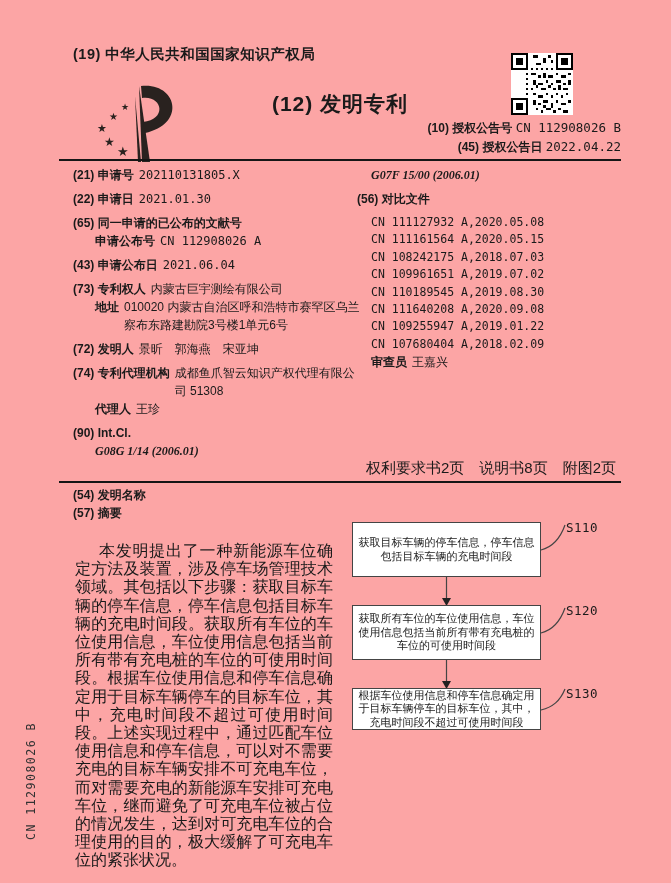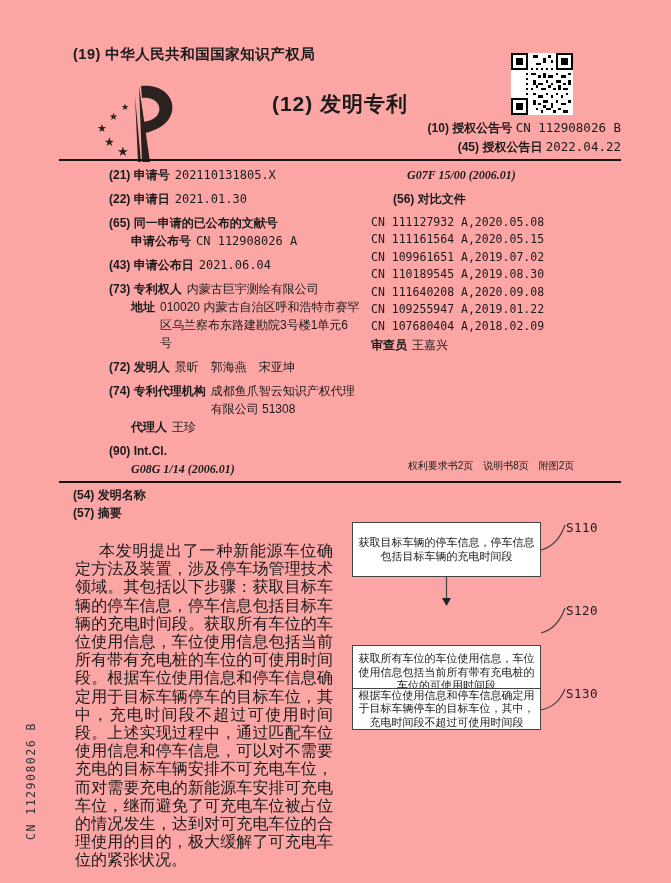--- a/index.html
+++ b/index.html
@@ -24,43 +24,43 @@
   .qr{left:511px;top:53px;width:62px;height:62px;}
   .logo{left:84px;top:78px;width:104px;height:92px;}
 
   .rule{left:59px;width:562px;height:2px;background:#151515;}
   .rule1{top:159px;}
   .rule2{top:481px;}
 
   .col{font-size:12px;line-height:18px;}
   .col-left{left:73px;top:166px;width:287px;}
   .col-right{left:357px;top:166px;width:270px;}
-  .f{margin-bottom:6px;margin-left:36px;}
+  .f{margin-bottom:6px;}
   .frow{display:flex;gap:5px;}
   .frow .lbl{white-space:nowrap;flex:none;}
   .sub{padding-left:22px;}
   .cit{font-family:"DejaVu Sans Mono",monospace;font-size:11.5px;line-height:17.4px;padding-left:14px;white-space:nowrap;}
   .ipc-line{padding-left:14px;}
   .examiner{padding-left:14px;}
 
-  .pages-info{left:357px;top:459px;width:268px;text-align:center;font-size:10px;}
+  .pages-info{left:357px;top:459px;width:268px;text-align:center;font-size:15px;}
 
   .sec54{left:73px;top:486px;width:300px;font-size:12px;line-height:18px;}
   .abstract{
     left:75px;top:543px;width:258px;font-size:16px;line-height:18.2px;
     text-align:justify;text-indent:24px;font-family:Liberation Mono, monospace;
   }
 
   .flowbox{
     border:1.2px solid #444;background:#fff;box-sizing:border-box;
     display:flex;align-items:center;justify-content:center;
     font-size:11px;line-height:13.5px;text-align:center;padding:2px 5px;
   }
   .box1{left:352px;top:522px;width:189px;height:55px;}
-  .box2{left:352px;top:605px;width:189px;height:55px;margin-top:40px;}
+  .box2{left:352px;top:605px;width:189px;height:55px;}
   .box3{left:352px;top:688px;width:189px;height:42px;}
   .steplabel{font-size:12.5px;font-family:"DejaVu Sans Mono",monospace;letter-spacing:.5px;}
   .sl1{left:566px;top:520px;}
   .sl2{left:566px;top:603px;}
   .sl3{left:566px;top:686px;}
   .flow-svg{left:340px;top:505px;width:331px;height:235px;}
 
   .side-text{
     left:24px;top:840px;transform-origin:0 0;transform:rotate(-90deg);
     white-space:nowrap;font-size:11.5px;letter-spacing:1.5px;color:#333;
@@ -220,20 +220,21 @@
       <div class="sub ipc">G08G 1/14 (2006.01)</div>
     </div>
   </div>
 
   <div class="abs col col-right">
     <div class="f ipc-line ipc">G07F 15/00 (2006.01)</div>
     <div class="f lbl">(56) 对比文件</div>
     <div>
       <div class="cit">CN 111127932 A,2020.05.08</div>
       <div class="cit">CN 111161564 A,2020.05.15</div>
+      <div class="cit">CN 108242175 A,2018.07.03</div>
       <div class="cit">CN 109961651 A,2019.07.02</div>
       <div class="cit">CN 110189545 A,2019.08.30</div>
       <div class="cit">CN 111640208 A,2020.09.08</div>
       <div class="cit">CN 109255947 A,2019.01.22</div>
       <div class="cit">CN 107680404 A,2018.02.09</div>
     </div>
     <div class="examiner frow">
       <span class="lbl">审查员</span>
       <span>王嘉兴</span>
     </div>

